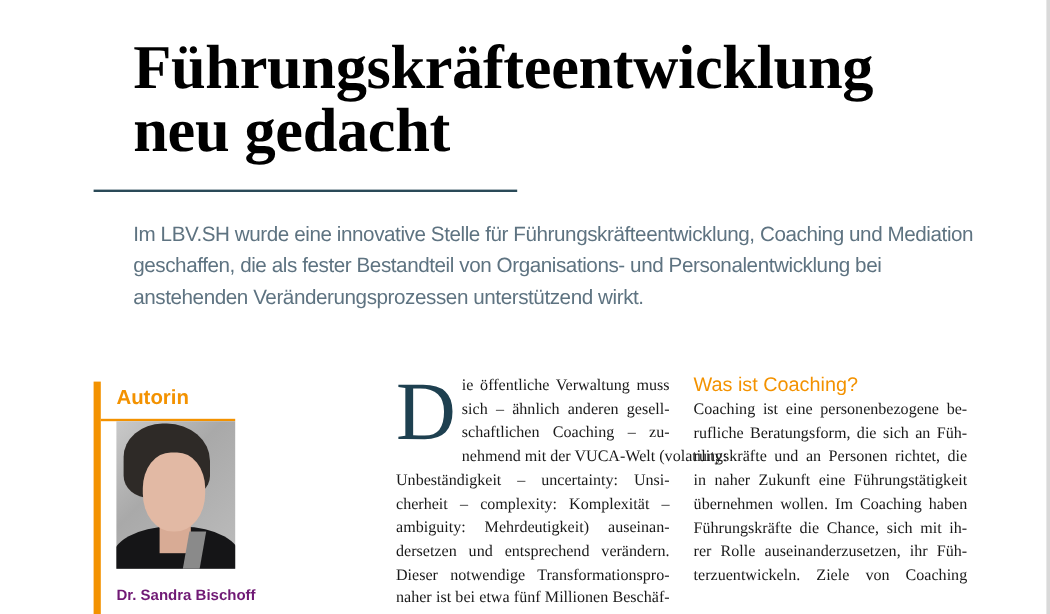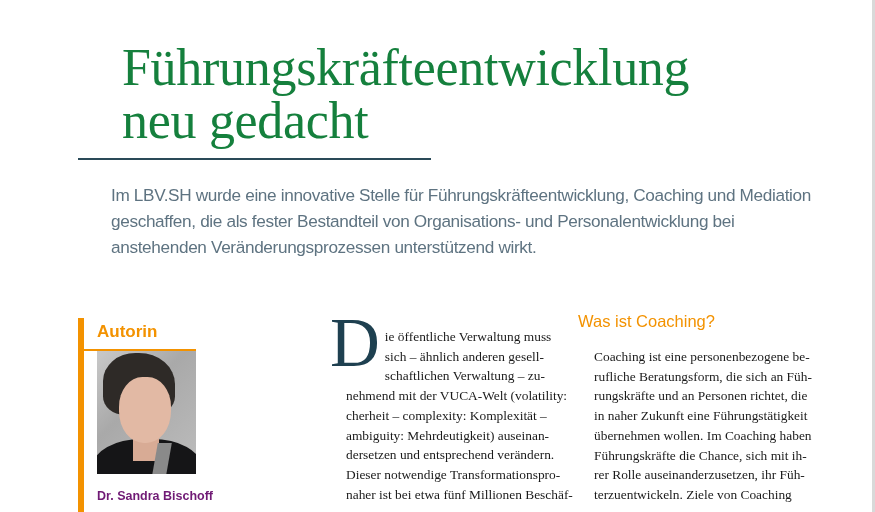--- a/index.html
+++ b/index.html
@@ -4,24 +4,24 @@
 <style>
   html, body { margin: 0; padding: 0; }
   body {
     width: 875px; height: 512px; overflow: hidden; position: relative;
     background: #ffffff;
   }
   .page { position: absolute; left: 0; top: 0; width: 872px; height: 512px; background: #fff; }
   .edge { position: absolute; left: 872px; top: 0; width: 3px; height: 512px; background: #d9d9d9; }
 
   .title {
-    position: absolute; left: 111px; top: 30px; margin: 11px;
+    position: absolute; left: 111px; top: 30px; margin: 0;
     font-family: "Liberation Serif", "DejaVu Serif", serif;
-    font-weight: normal; font-size: 52px; line-height: 53px;
-    color: #15803d; letter-spacing: -0.3px;
+    font-weight: bold; font-size: 52px; line-height: 53px;
+    color: #000000; letter-spacing: -0.3px;
   }
   .rule {
     position: absolute; left: 78px; top: 158px; width: 353px; height: 2px;
     background: #2a4a58;
   }
   .lead {
     position: absolute; left: 111px; top: 182px; width: 700px; margin: 0;
     font-family: "Liberation Sans", "DejaVu Sans", sans-serif;
     font-size: 17.2px; line-height: 26px; color: #5e7381;
     letter-spacing: -0.35px;
@@ -58,21 +58,21 @@
 
   
   .col {
     position: absolute; top: 311px; width: 228px;
     font-family: "Liberation Serif", "DejaVu Serif", serif;
     font-size: 13.4px; line-height: 19.7px; color: #1a1a1a;
     text-align: justify; hyphens: manual;
   }
   .col-mid { left: 330px; }
   .col-right { left: 578px; top: 311px; }
-  .col p { margin: 16px; }
+  .col p { margin: 0; }
   .dropcap {
     float: left; font-family: "Liberation Serif", "DejaVu Serif", serif;
     font-size: 69px; line-height: 52px; color: #1e4050; margin: 6px 5px 0 0; height: 56px;
   }
   .line { display: block; text-align: justify; text-align-last: justify; white-space: nowrap; }
   .section-heading {
     margin: 0; font-family: "Liberation Sans", "DejaVu Sans", sans-serif;
     font-weight: normal; font-size: 16.5px; line-height: 20px; color: #f39200;
   }
 </style>
@@ -102,22 +102,23 @@
     </div>
     <p class="author-name">Dr. Sandra Bischoff</p>
     <p class="author-cut">... </p>
   </div>
 
   <div class="col col-mid">
     <span class="dropcap">D</span>
     <p>
       <span class="line">ie öffentliche Verwaltung muss</span>
       <span class="line">sich – ähnlich anderen gesell-</span>
-      <span class="line">schaftlichen Verwaltung – zu-</span>
+      <span class="line">schaftlichen Coaching – zu-</span>
       <span class="line">nehmend mit der VUCA-Welt (volatility:</span>
+      <span class="line">Unbeständigkeit – uncertainty: Unsi-</span>
       <span class="line">cherheit – complexity: Komplexität –</span>
       <span class="line">ambiguity: Mehrdeutigkeit) auseinan-</span>
       <span class="line">dersetzen und entsprechend verändern.</span>
       <span class="line">Dieser notwendige Transformationspro-</span>
       <span class="line">naher ist bei etwa fünf Millionen Beschäf-</span>
     </p>
   </div>
 
   <div class="col col-right">
     <h2 class="section-heading">Was ist Coaching?</h2>

